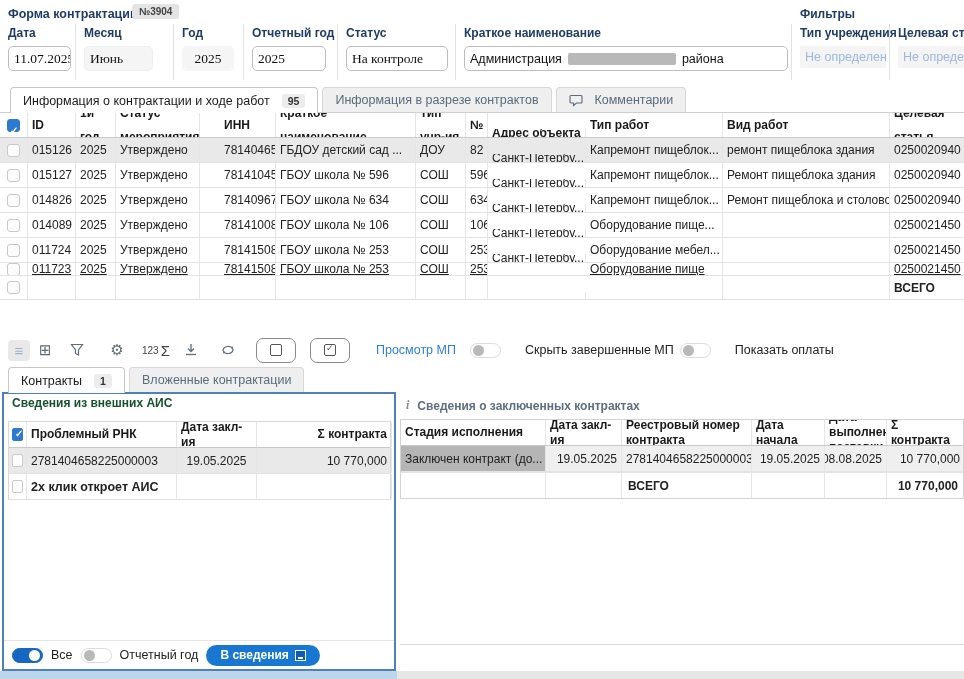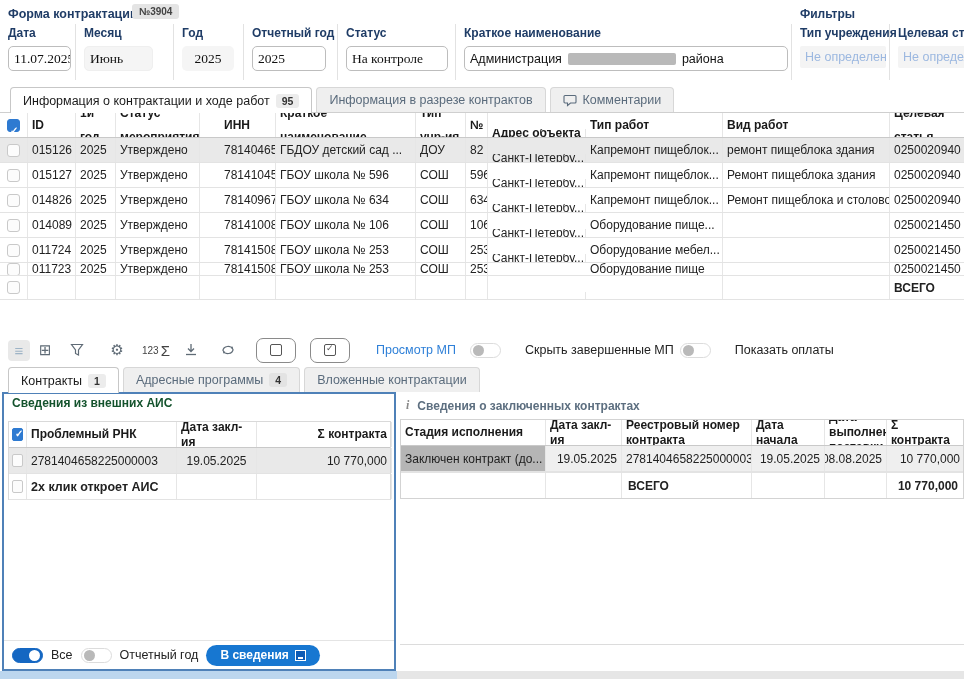--- a/index.html
+++ b/index.html
@@ -17,33 +17,33 @@
   .finput { font-family:"Liberation Serif",serif; font-size:13.5px; color:#111; background:#fff; border:1px solid #bdbdbd; border-radius:5px; height:25px; display:flex; align-items:center; padding:0 5px; white-space:nowrap; overflow:hidden; }
   .freadonly { background:#f5f5f5; border:1px solid #efefef; }
   .fplain { background:#f5f5f5; border:none; justify-content:center; }
   .wide-input { font-family:"Liberation Sans",sans-serif; font-size:12.5px; border-radius:5px; }
   .redact { display:inline-block; width:108px; height:12px; background:#b9b9b9; border-radius:2px; margin:0 6px; }
   .filters-title { position:absolute; top:7px; left:800px; font-size:12px; font-weight:bold; color:#1f3c66; }
   .fval { font-size:12.5px; color:#9cb8e0; background:#f4f4f4; padding:4px 5px; border-radius:2px; white-space:nowrap; overflow:hidden; }
 
   
   .tabrow { position:absolute; display:flex; gap:4px; }
-  .tab { height:25px; display:flex; align-items:center; gap:6px; padding:0 12px; font-size:12.5px; color:#5a6b7c; background:#efefef; border:1px solid #d7d7d7; border-bottom:none; border-radius:4px 4px 0 0; cursor:default; white-space:nowrap; }
+  .tab { height:25px; display:flex; align-items:center; gap:12px; padding:0 12px; font-size:12.5px; color:#5a6b7c; background:#efefef; border:1px solid #d7d7d7; border-bottom:none; border-radius:4px 4px 0 0; cursor:default; white-space:nowrap; }
   .tab.active { background:#fff; color:#1a1a1a; border-color:#c7c7c7; position:relative; z-index:3; height:26px; }
   .tbadge { background:#e3e3e3; border-radius:3px; font-size:10.5px; font-weight:bold; color:#333; padding:1px 6px; }
   .tab.active .tbadge { background:#ececec; }
 
   
   .gt { font-size:12px; }
   .gt .tr { display:flex; border-bottom:1px solid #e3e3e3; background:#fff; }
   .gt .td { border-right:1px solid #e6e6e6; padding:0 4px; display:flex; align-items:center; overflow:hidden; white-space:nowrap; flex:none; }
   .gt .th { font-weight:bold; white-space:normal; line-height:1.25; font-size:12px; color:#1a1a1a; }
   .gt .tr.sel { background:#e9e9e9; }
   .gt .tr.bold { font-weight:bold; font-size:12.5px; }
-  .gt .tr.clip { height:13px; overflow:hidden; }
+  .gt .tr.clip { height:13px; overflow:hidden;text-decoration:underline; }
   .cb { width:13px; height:13px; border:1px solid #c9c9c9; border-radius:3px; background:#fcfcfc; flex:none; }
   .cb.on { background:#2e7ad1; border-color:#2e7ad1; position:relative; }
   .cb.on::after { content:"✓"; color:#fff; font-size:10px; position:absolute; left:2px; top:-1px; }
 
   
   .main-table { position:absolute; top:112px; left:0; width:964px; border-top:1px solid #cfcfcf; }
   .main-table .hrow { height:56px; border-bottom:1px solid #c9c9c9; }
   .main-table .tr { height:25px; }
   .main-table .tr.clip { height:13px; }
   .main-table .tr .td { line-height:24px; }
@@ -341,24 +341,20 @@
   <span class="toggle" style="margin-left:-8px"></span>
   <span class="tlabel" style="margin-left:10px">Показать оплаты</span>
 </div>
 
 <div class="tabrow tabs2">
   <div class="tab active">
     <span>Контракты</span>
     <span class="tbadge">1</span>
   </div>
   <div class="tab">
-    <span>Адресные программы</span>
-    <span class="tbadge">4</span>
-  </div>
-  <div class="tab">
     <span>Вложенные контрактации</span>
   </div>
 </div>
 
 <div class="panel-left">
   <div class="ptitle">Сведения из внешних АИС</div>
   <div class="ext-table gt">
     <div class="tr hrow">
       <div class="td th c-echeck">
           <span class="cb on mini"></span>

